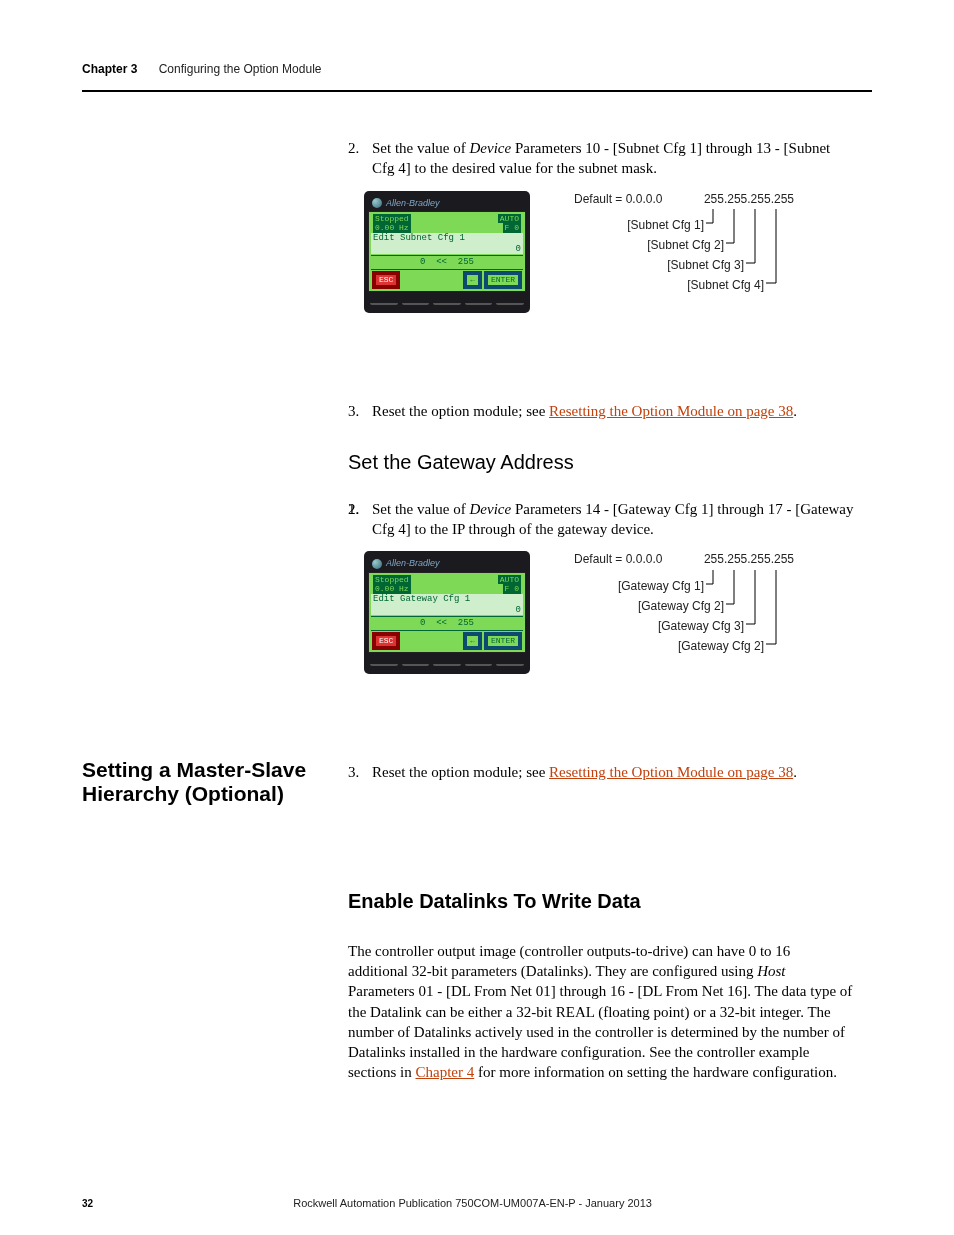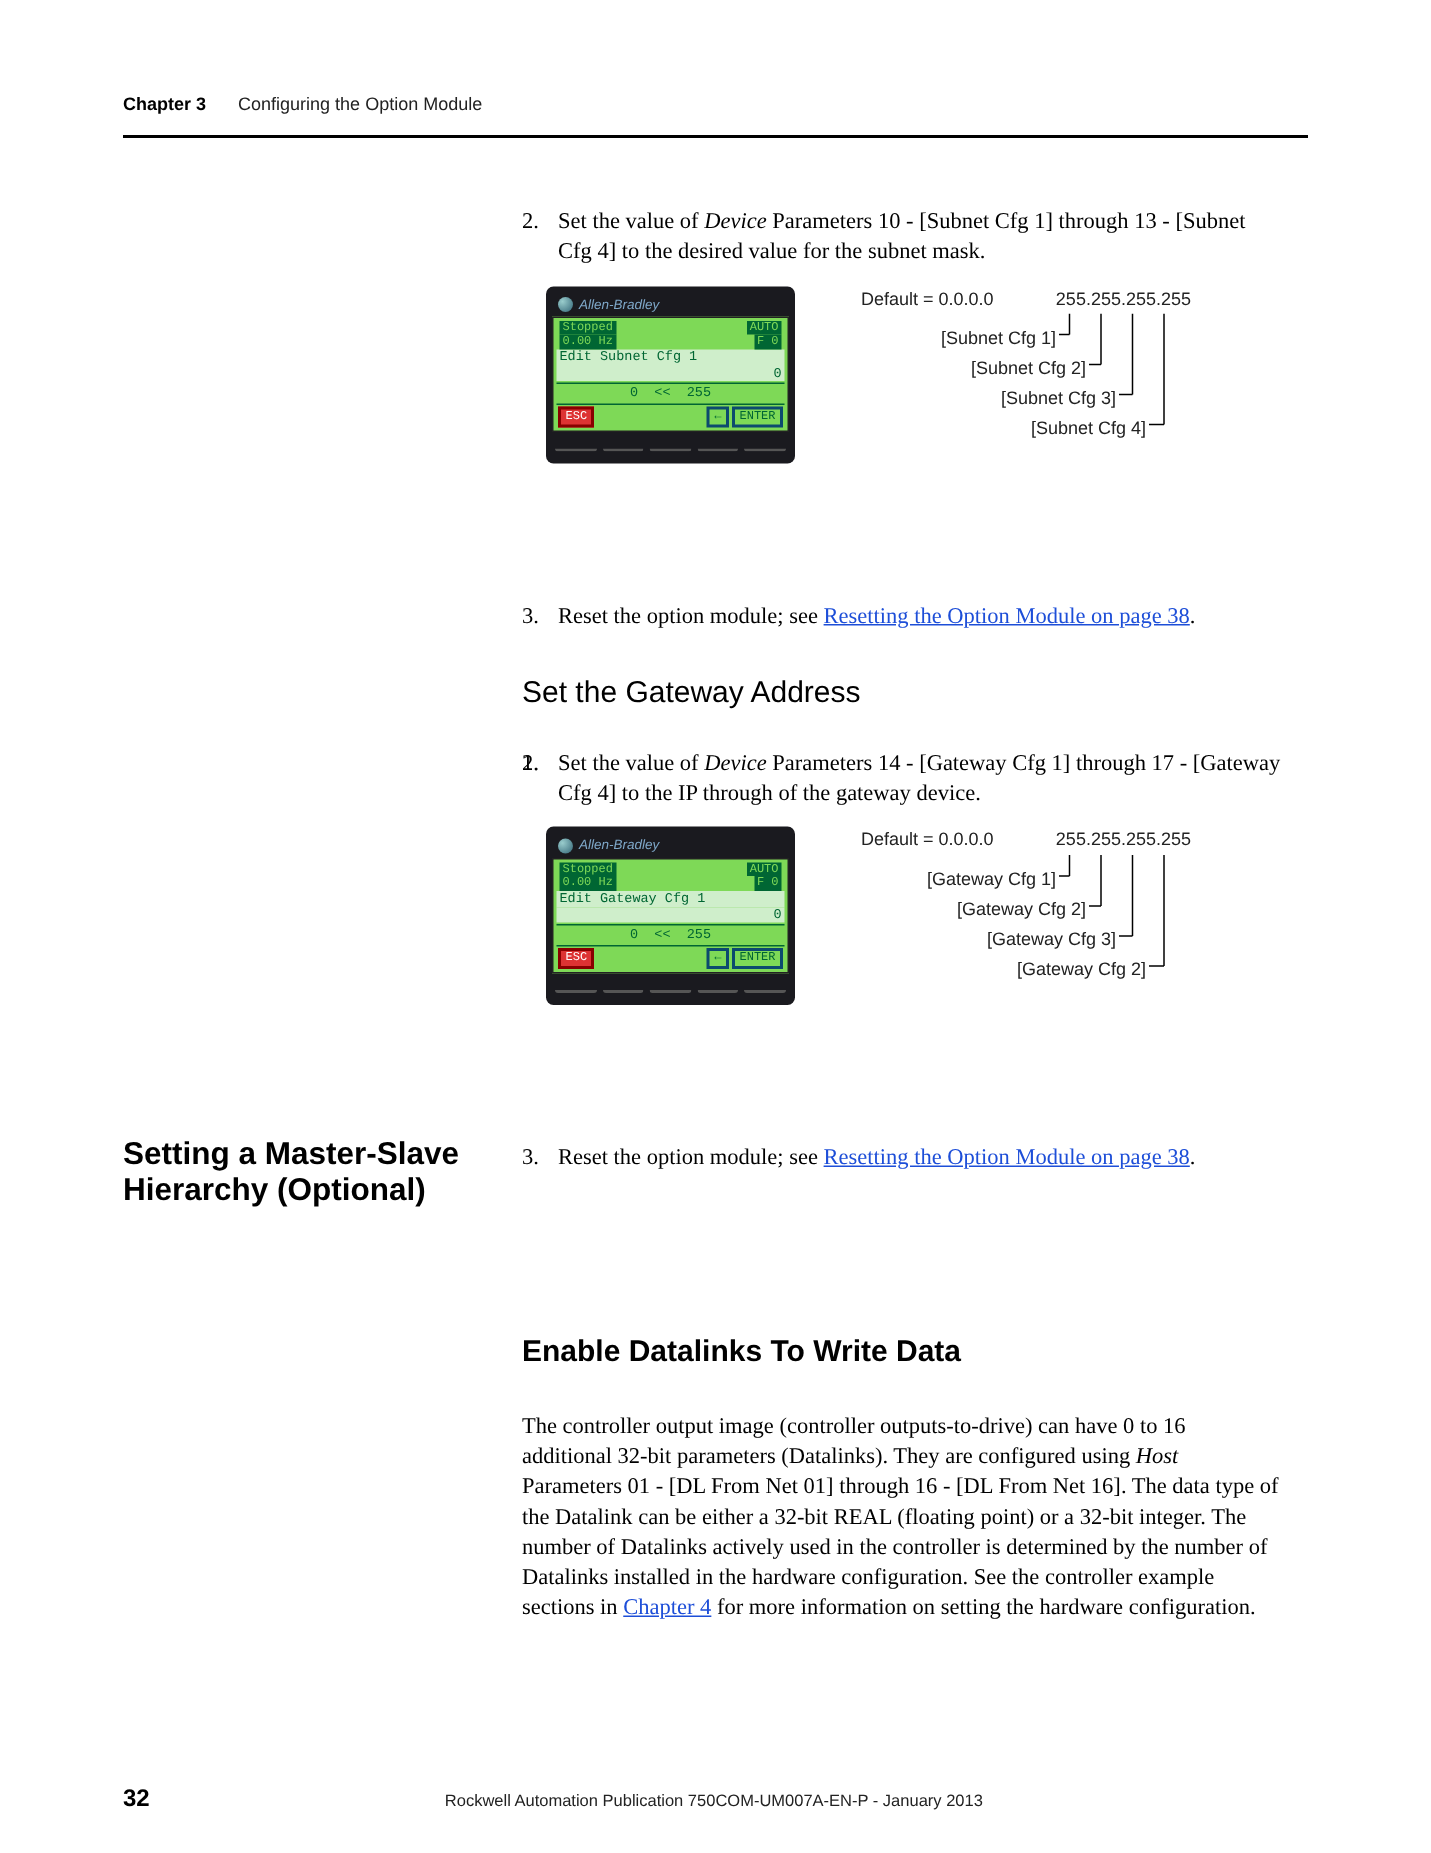--- a/index.html
+++ b/index.html
@@ -58,21 +58,21 @@
     position: relative;
   }
   ol.numlist > li > .num {
     position: absolute;
     left: 0;
     top: 0;
     font-weight: normal;
   }
   .italic { font-style: italic; }
   .bold { font-weight: normal; }
-  a.link { color: #1d4ed8; text-decoration: underline; }
+  a.link { color: #c2410c; text-decoration: underline; }
   .subheading-it {
     font-family: Arial, Helvetica, sans-serif;
     font-size: 20px;
     margin: 28px 0 23px 0;
   }
   .h2 {
     font-family: Arial, Helvetica, sans-serif;
     font-weight: bold;
     font-size: 20px;
     margin: 44px 0 26px 0;
@@ -110,21 +110,21 @@
     background: #7ed957;
     border: 1px solid #222;
     color: #063;
     padding: 2px 2px;
     line-height: 1.2;
   }
   .him-lcd .row { display:flex; justify-content:space-between; padding: 0 2px; white-space: pre; }
   .him-lcd .tag { background:#063; color:#7ed957; padding:0 2px; font-size:8px; }
   .him-lcd .divline { border-top:1px solid #063; margin:1px 0; }
   .him-lcd .btnrow { display:flex; justify-content:space-between; padding:0 1px; }
-  .him-lcd .lcdbtn { border:2px solid #0c4a6e; padding:0 3px; font-size:8px; }
+  .him-lcd .lcdbtn { border:4px solid #0c4a6e; padding:0 3px; font-size:8px; }
   .him-lcd .lcdbtn.red { background:#d33; color:#fff; border-color:#800; }
   .him-keys {
     display:flex; gap:4px; justify-content:space-between;
     margin-top:4px; padding: 0 2px;
   }
   .him-keys span {
     flex:1; height:7px;
     border-bottom: 2px solid #555;
     border-radius: 0 0 2px 2px;
   }
@@ -143,21 +143,21 @@
   .footer {
     position:absolute;
     bottom: 26px;
     left: 82px; right: 82px;
     font-family: Arial, Helvetica, sans-serif;
     font-size: 11px;
     display:flex;
     justify-content: space-between;
     align-items: baseline;
   }
-  .footer .pn { font-weight: bold; font-size: 16px; }
+  .footer .pn { font-weight: bold; font-size: 10px; }
   .footer .pub { flex:1; text-align:center; color:#222; }
 </style>
 </head>
 <body>
 
 <div class="header">
   <span class="chap">Chapter 3</span>
   <span class="chaptitle">Configuring the Option Module</span>
 </div>
 <div class="hr"></div>

